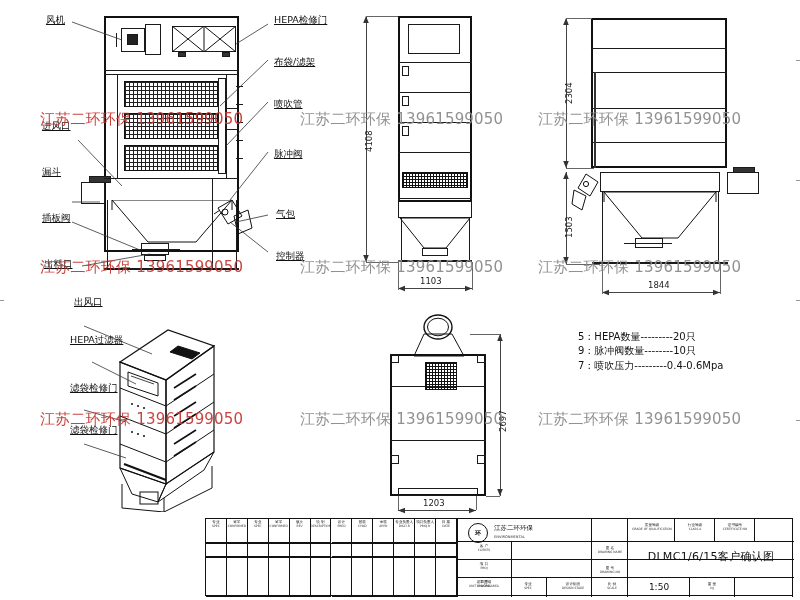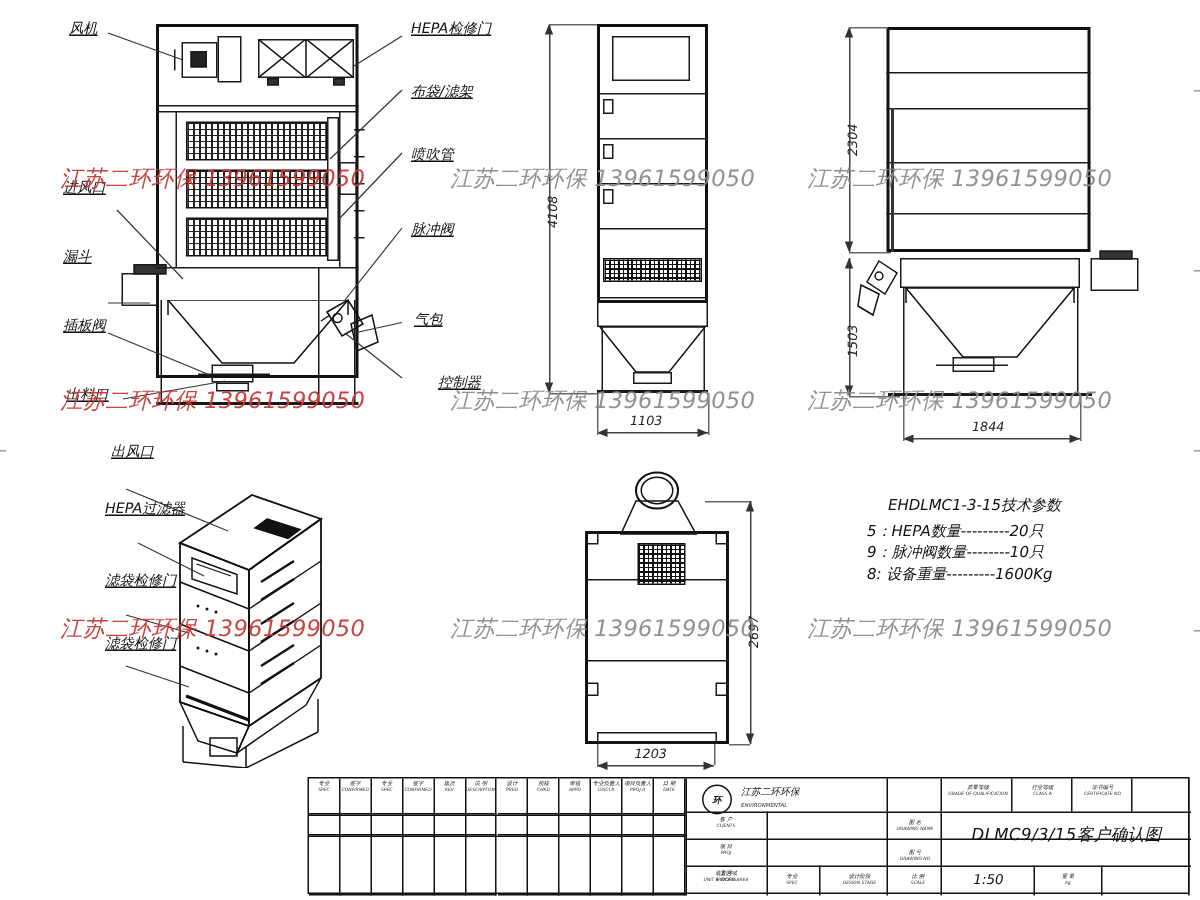--- a/index.html
+++ b/index.html
@@ -1,18 +1,18 @@
 <!DOCTYPE html>
 <html><head>
 <meta charset="utf-8">
 <style>
   html,body{margin:0;padding:0;background:#ffffff;}
   body{width:800px;height:600px;overflow:hidden;
        font-family:"Liberation Sans","DejaVu Sans",sans-serif;color:#111;}
-  #sheet{position:relative;width:800px;height:600px;background:#fff;font-style:italic;}
+  #sheet{position:relative;width:800px;height:600px;background:#fff;}
 
   
   .abs{position:absolute;}
   .ln{position:absolute;background:#1a1a1a;}
   .hl{height:1px;}
   .vl{width:1px;}
   .box{position:absolute;border:1px solid #1a1a1a;box-sizing:border-box;}
   .box2{position:absolute;border:2px solid #111;box-sizing:border-box;}
 
   .lbl{position:absolute;font-size:9.5px;line-height:11px;white-space:nowrap;color:#111;
@@ -153,21 +153,21 @@
     <div class="lbl u" style="left:42px;top:120px;">进风口</div>
     <div class="lbl u" style="left:42px;top:166px;">漏斗</div>
     <div class="lbl u" style="left:42px;top:212px;">插板阀</div>
     <div class="lbl u" style="left:44px;top:258px;">出料口</div>
 
     <div class="lbl u" style="left:274px;top:14px;">HEPA检修门</div>
     <div class="lbl u" style="left:274px;top:56px;">布袋/滤架</div>
     <div class="lbl u" style="left:274px;top:98px;">喷吹管</div>
     <div class="lbl u" style="left:274px;top:148px;">脉冲阀</div>
     <div class="lbl u" style="left:276px;top:208px;">气包</div>
-    <div class="lbl u" style="left:292px;top:250px;">控制器</div>
+    <div class="lbl u" style="left:276px;top:250px;">控制器</div>
   </div>
 
   <div>
     <div class="box2" style="left:398px;top:16px;width:74px;height:186px;"></div>
     <div class="box" style="left:408px;top:24px;width:52px;height:30px;"></div>
     <div class="ln hl" style="left:398px;top:62px;width:74px;"></div>
     <div class="ln hl" style="left:398px;top:92px;width:74px;"></div>
     <div class="ln hl" style="left:398px;top:122px;width:74px;"></div>
     <div class="ln hl" style="left:398px;top:152px;width:74px;"></div>
     <div class="box" style="left:402px;top:66px;width:7px;height:10px;"></div>
@@ -354,24 +354,23 @@
     <svg class="abs" style="left:394px;top:506px;" width="86" height="9">
       <polygon points="4,4.5 11,1.7 11,7.3" fill="#333"></polygon>
       <polygon points="82,4.5 75,1.7 75,7.3" fill="#333"></polygon>
     </svg>
     <div class="ln vl" style="left:398px;top:496px;height:14px;background:#666;"></div>
     <div class="ln vl" style="left:476px;top:496px;height:14px;background:#666;"></div>
     <div class="dim" style="left:423px;top:498px;">1203</div>
   </div>
 
   <div id="spec">
-    <div class="sp-title">EHDLMC1-3-15技术参数</div>
     <div class="sp-row">5：HEPA数量---------20只</div>
     <div class="sp-row">9：脉冲阀数量--------10只</div>
-    <div class="sp-row">8: 设备重量---------1600Kg</div>
+    <div class="sp-row">7：喷吹压力---------0.4-0.6Mpa</div>
   </div>
 
   <div id="tb">
 
     <div id="tb-cols">
         <div class="tcell tt" style="left: 0px; top: 0px; width: 20.9167px; height: 24px;"><span>专业</span><span class="en">SPEC</span></div>
         <div class="tcell" style="left: 0px; top: 24px; width: 20.9167px; height: 14px;"></div>
         <div class="tcell" style="left: 0px; top: 38px; width: 20.9167px; height: 40px;"></div>
         <div class="tcell tt" style="left: 20.9167px; top: 0px; width: 20.9167px; height: 24px;"><span>签字</span><span class="en">CONFIRMED</span></div>
         <div class="tcell" style="left: 20.9167px; top: 24px; width: 20.9167px; height: 14px;"></div>
@@ -432,21 +431,21 @@
         <div class="tt" style="position: absolute; left: 424px; top: 3px; width: 44px;"><span>质量等级</span><span class="en">GRADE OF QUALIFICATION</span></div>
         <div class="tt" style="position: absolute; left: 470px; top: 3px; width: 38px;"><span>行业等级</span><span class="en">CLASS A</span></div>
         <div class="tt" style="position: absolute; left: 510px; top: 3px; width: 38px;"><span>证书编号</span><span class="en">CERTIFICATE NO</span></div>
       </div>
 
     <div id="tb-sub">
         <div class="tt" style="position: absolute; left: 307px; top: 62px; width: 30px;"><span>专业</span><span class="en">SPEC</span></div>
         <div class="tt" style="position: absolute; left: 345px; top: 62px; width: 44px;"><span>设计阶段</span><span class="en">DESIGN STAGE</span></div>
       </div>
 
-    <div class="bigtitle abs" style="left:424px;top:30px;width:162px;">DLMC9/3/15客户确认图</div>
+    <div class="bigtitle abs" style="left:424px;top:30px;width:162px;">DLMC1/6/15客户确认图</div>
 
     <div class="abs tt" style="left:389px;top:62px;width:34px;">
       <span>比 例</span>
       <span class="en">SCALE</span>
     </div>
     <div class="scaletxt abs" style="left:424px;top:63px;width:58px;">1:50</div>
     <div class="abs tt" style="left:486px;top:62px;width:40px;">
       <span>重 量</span>
       <span class="en">kg</span>
     </div>

